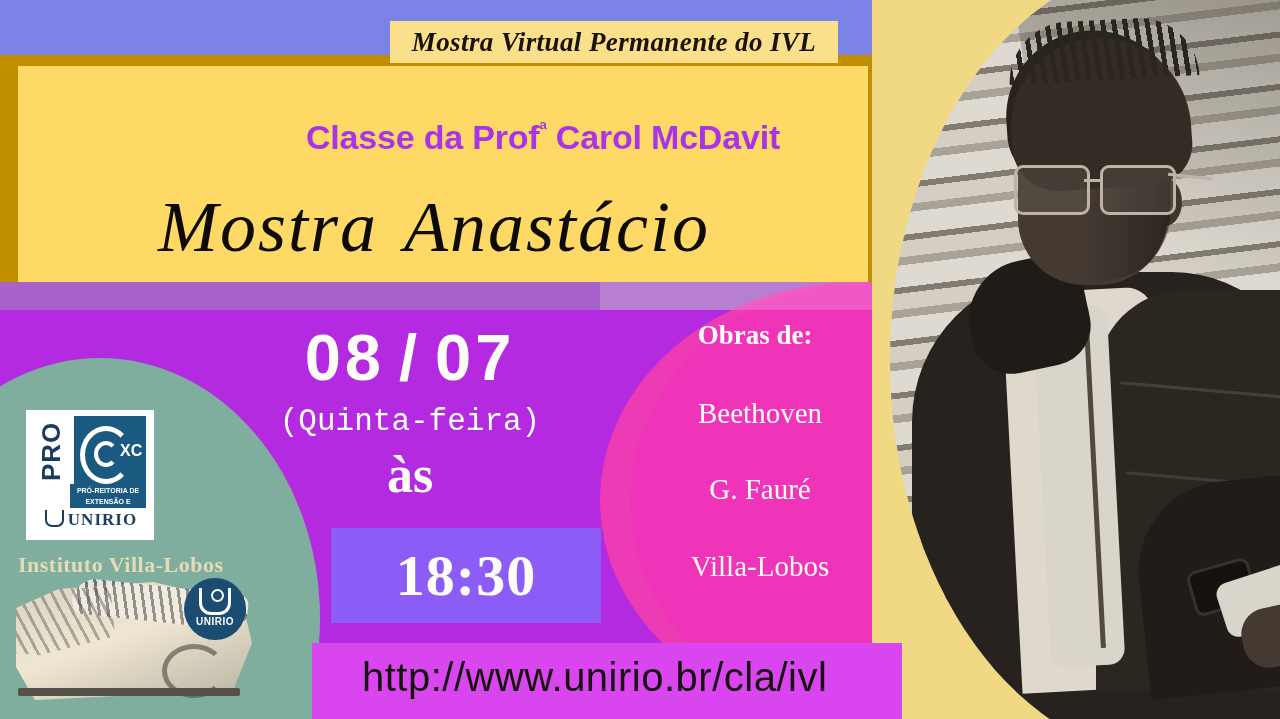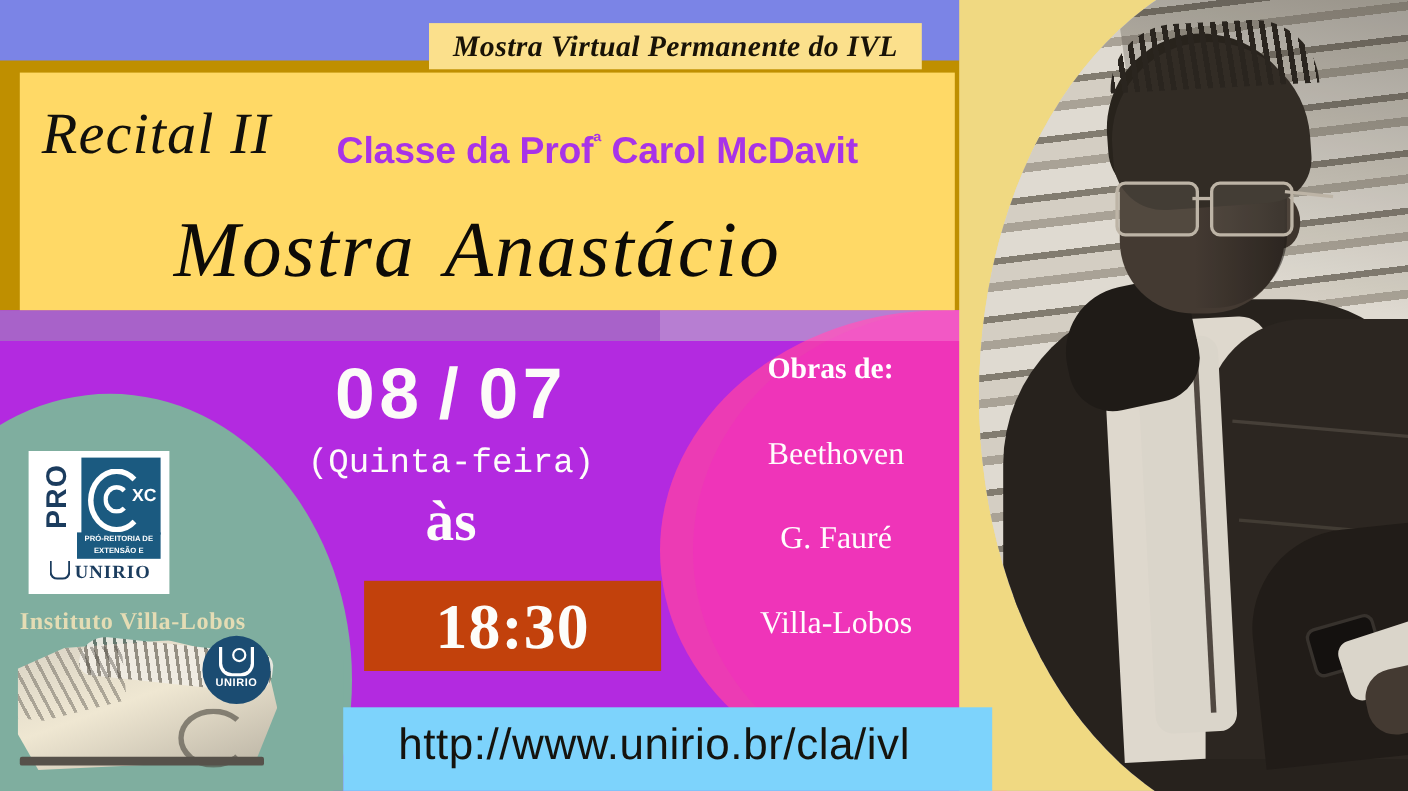--- a/index.html
+++ b/index.html
@@ -97,22 +97,22 @@
     font-family:Liberation Mono, monospace;
     font-size:31px;color:#fdfdfa;
   }
   .as-word{
     position:absolute;left:225px;top:445px;width:370px;
     text-align:center;
     font-family:"Liberation Serif",serif;
     font-weight:700;font-size:52px;color:#fdfdfa;
   }
   .time-badge{
-    position:absolute;left:331px;top:528px;width:270px;height:82px;
-    background:#c2410c;
+    position:absolute;left:331px;top:528px;width:270px;height:95px;
+    background:#8b5cf6;
     display:flex;align-items:center;justify-content:center;
   }
   .time-badge span{
     font-family:"Liberation Serif",serif;
     font-weight:700;font-size:58px;color:#fdfdfa;letter-spacing:1px;
   }
 
   
   .obras-title{
     position:absolute;left:630px;top:320px;width:250px;
@@ -126,21 +126,21 @@
     font-family:"Liberation Serif",serif;
     font-weight:400;font-size:29px;color:#fffdfd;
   }
   .c0{top:397px;}
   .c1{top:473px;}
   .c2{top:550px;}
 
   
   .url-panel{
     position:absolute;left:312px;top:643px;width:590px;height:76px;
-    background:#7dd3fc;
+    background:#d946ef;
   }
   .url-panel span{
     position:absolute;left:50px;top:12px;
     font-family:"Liberation Sans",sans-serif;
     font-weight:300;font-size:40px;color:#15130d;letter-spacing:.5px;
   }
 
   
   .photo-wrap{
     position:absolute;left:872px;top:0;width:408px;height:719px;
@@ -433,21 +433,20 @@
       <div class="sepia"></div>
     </div>
   </div>
 
   <div class="banner-top">
     <span>Mostra Virtual Permanente do IVL</span>
   </div>
 
   <div class="panel-yellow"></div>
 
-  <div class="recital">Recital II</div>
 
   <div class="classe">
     <span>Classe da Prof</span><sup>ª</sup><span> Carol McDavit</span>
   </div>
 
   <div class="artist">
     <span>Mostra</span><span class="gap"></span><span>Anastácio</span>
   </div>
 
   <div class="date-line">

